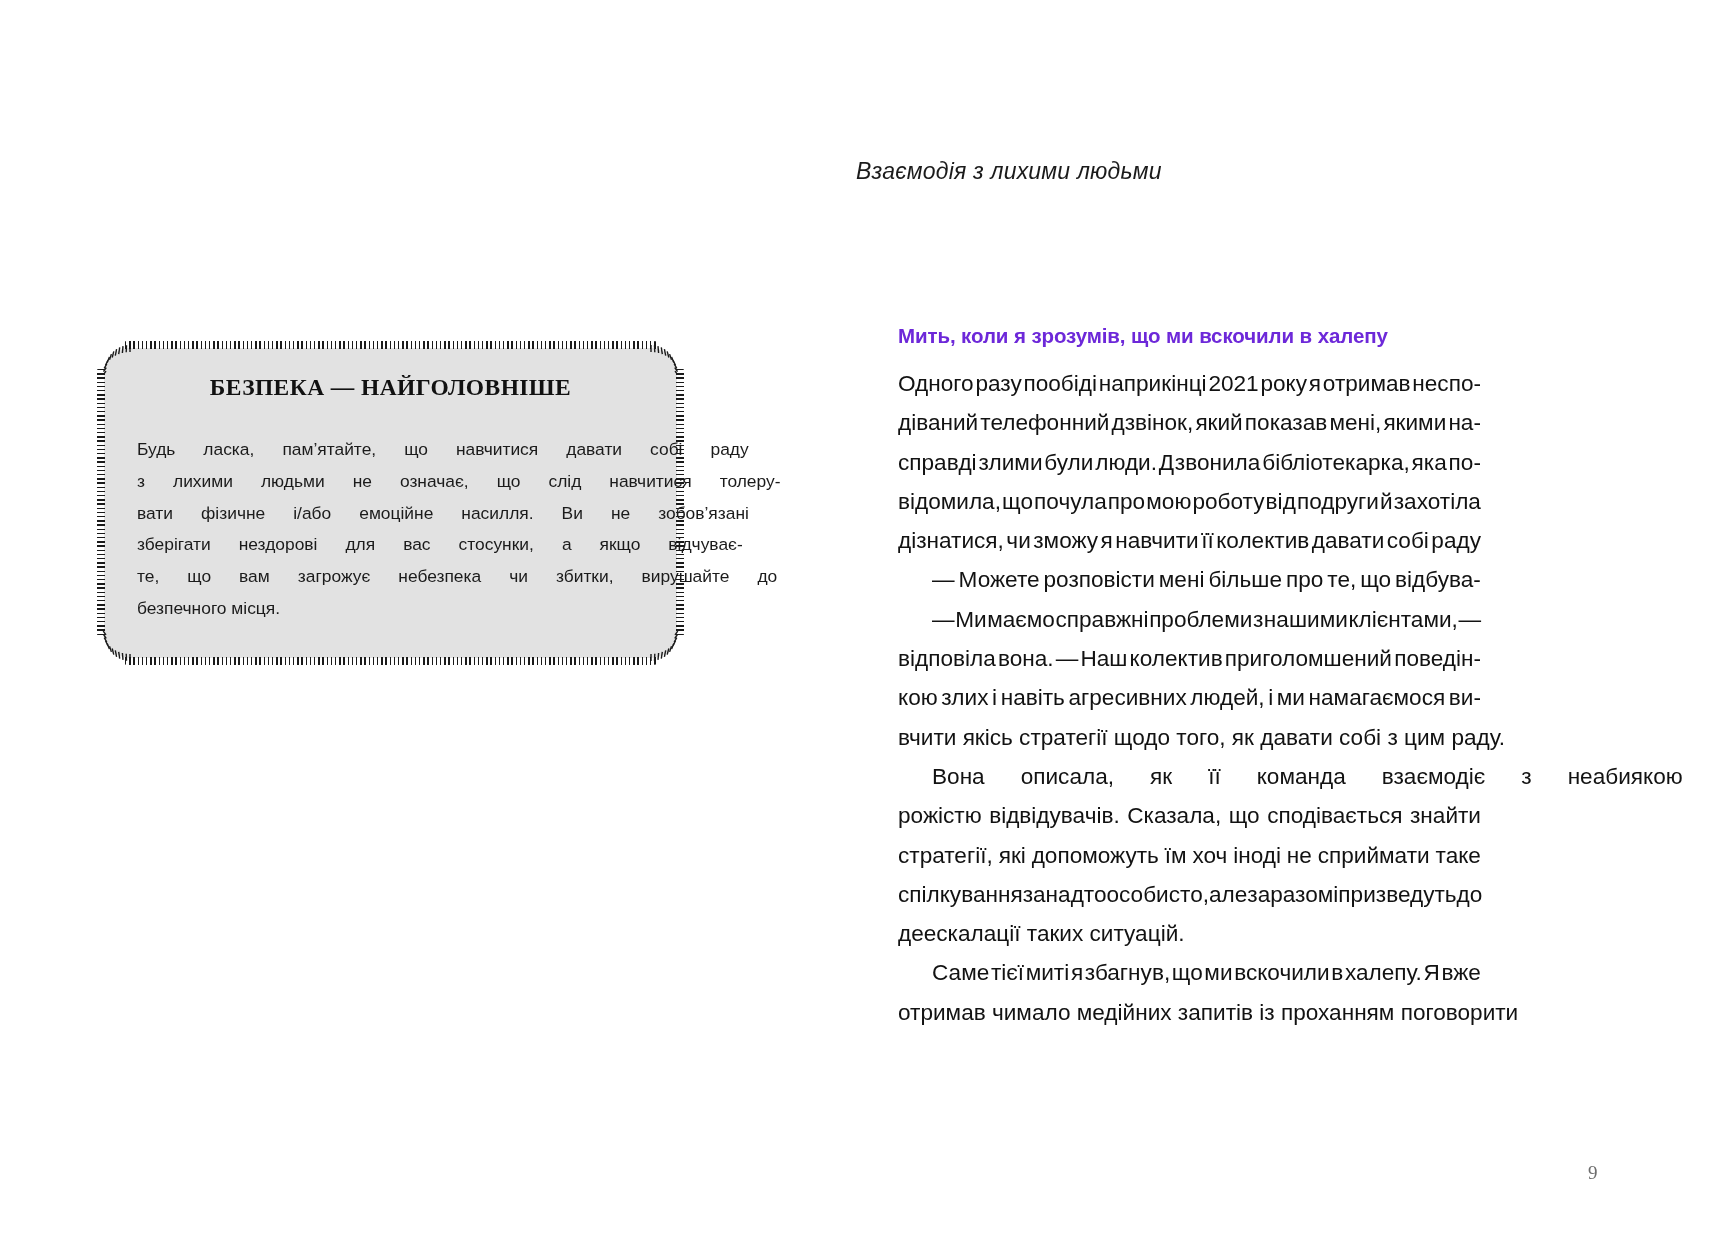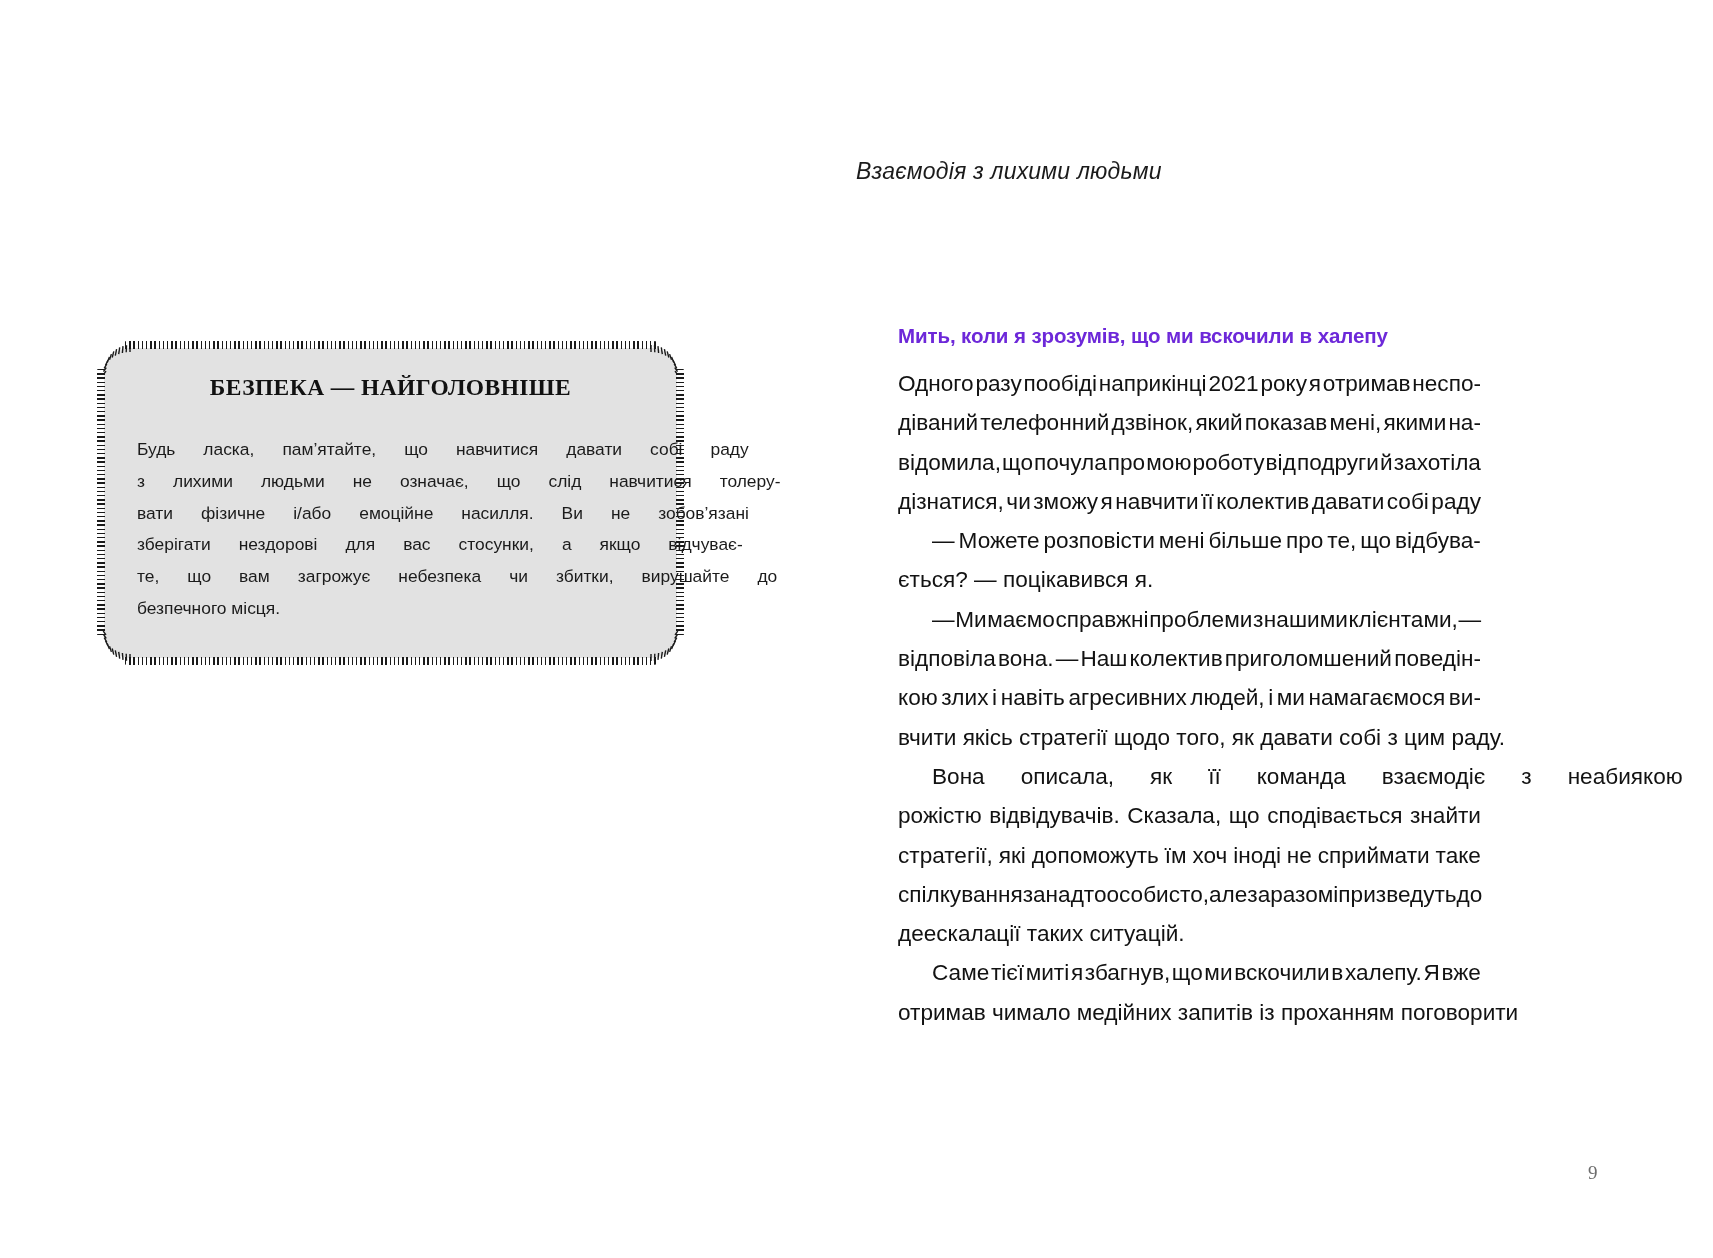--- a/index.html
+++ b/index.html
@@ -356,20 +356,30 @@
             <span>діваний</span>
             <span>телефонний</span>
             <span>дзвінок,</span>
             <span>який</span>
             <span>показав</span>
             <span>мені,</span>
             <span>якими</span>
             <span>на-</span>
           </span>
         <span class="ln just">
+            <span>справді</span>
+            <span>злими</span>
+            <span>були</span>
+            <span>люди.</span>
+            <span>Дзвонила</span>
+            <span>бібліотекарка,</span>
+            <span>яка</span>
+            <span>по-</span>
+          </span>
+        <span class="ln just">
             <span>відомила,</span>
             <span>що</span>
             <span>почула</span>
             <span>про</span>
             <span>мою</span>
             <span>роботу</span>
             <span>від</span>
             <span>подруги</span>
             <span>й</span>
             <span>захотіла</span>
@@ -393,21 +403,20 @@
             <span>—</span>
             <span>Можете</span>
             <span>розповісти</span>
             <span>мені</span>
             <span>більше</span>
             <span>про</span>
             <span>те,</span>
             <span>що</span>
             <span>відбува-</span>
           </span>
-        <span class="ln">ється? — поцікавився я.</span>
       </p>
 
       <p>
         <span class="ln indent just" style="padding-left: 34px;">
             <span>—</span>
             <span>Ми</span>
             <span>маємо</span>
             <span>справжні</span>
             <span>проблеми</span>
             <span>з</span>

